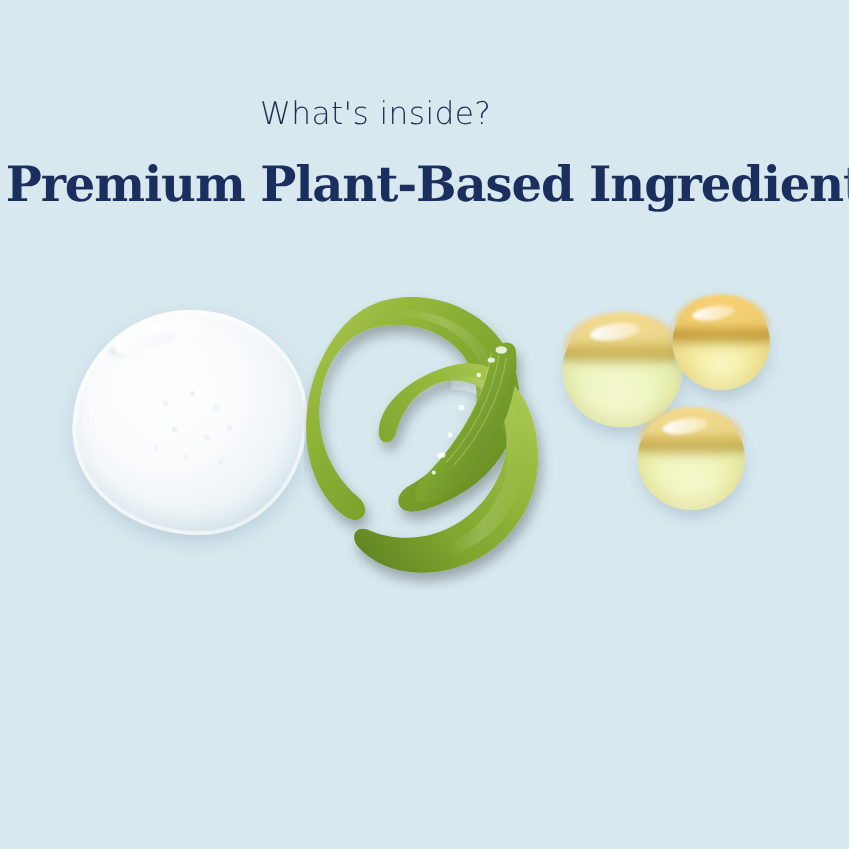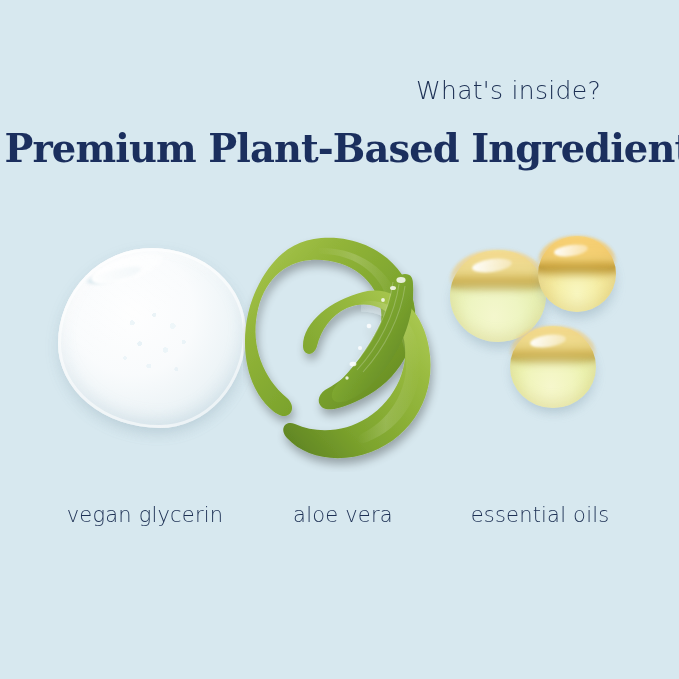--- a/index.html
+++ b/index.html
@@ -20,21 +20,21 @@
     inset: 0;
     background: #d7e8ef;
   }
 
   
   .header {
     position: absolute;
     top: 0;
     left: 0;
     width: 601px;
-    text-align: right;
+    text-align: center;
   }
 
   .eyebrow {
     margin-top: 78px;
     font-family: "DejaVu Sans", sans-serif;
     font-size: 25px;
     font-weight: 300;
     letter-spacing: 0.3px;
     color: #1d3054;
     line-height: 1;
@@ -418,19 +418,14 @@
         <div class="oil-body oil3-body">
           <div class="oil-band oil3-band"></div>
         </div>
         <div class="oil3-cap"></div>
         <div class="oil-gloss oil3-gloss"></div>
       </div>
     </div>
 
   </div>
 
-  <div class="labels">
-    <div class="label label-1">vegan glycerin</div>
-    <div class="label label-2">aloe vera</div>
-    <div class="label label-3">essential oils</div>
-  </div>
 
 </div>
 
 </body></html>

